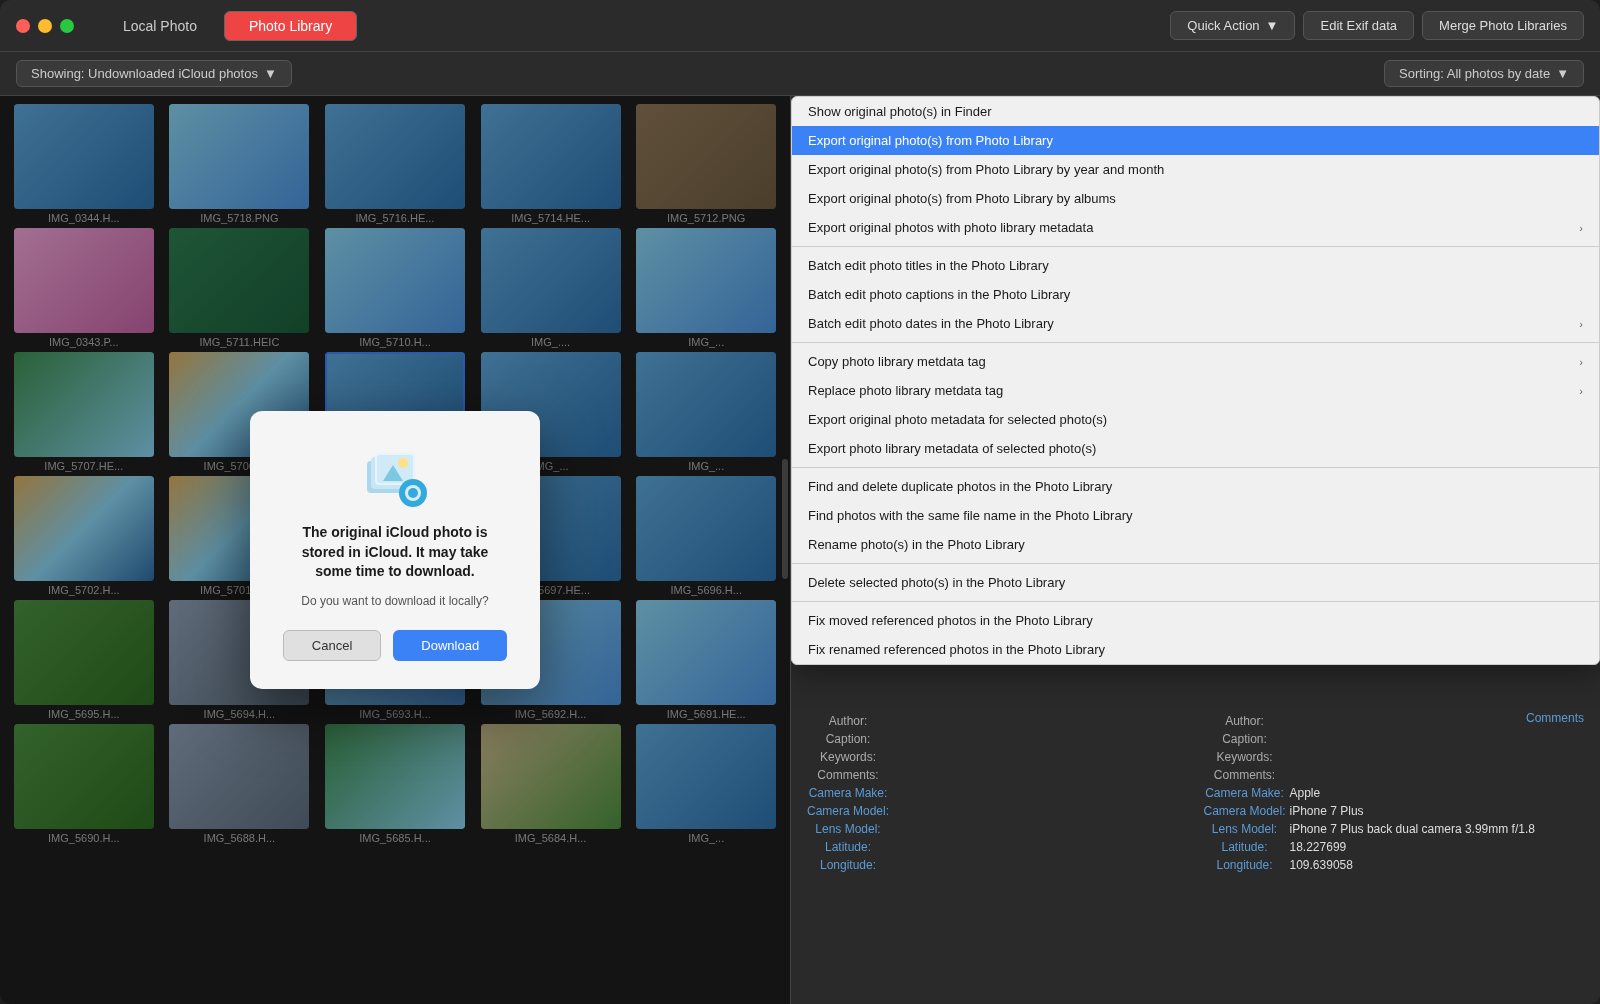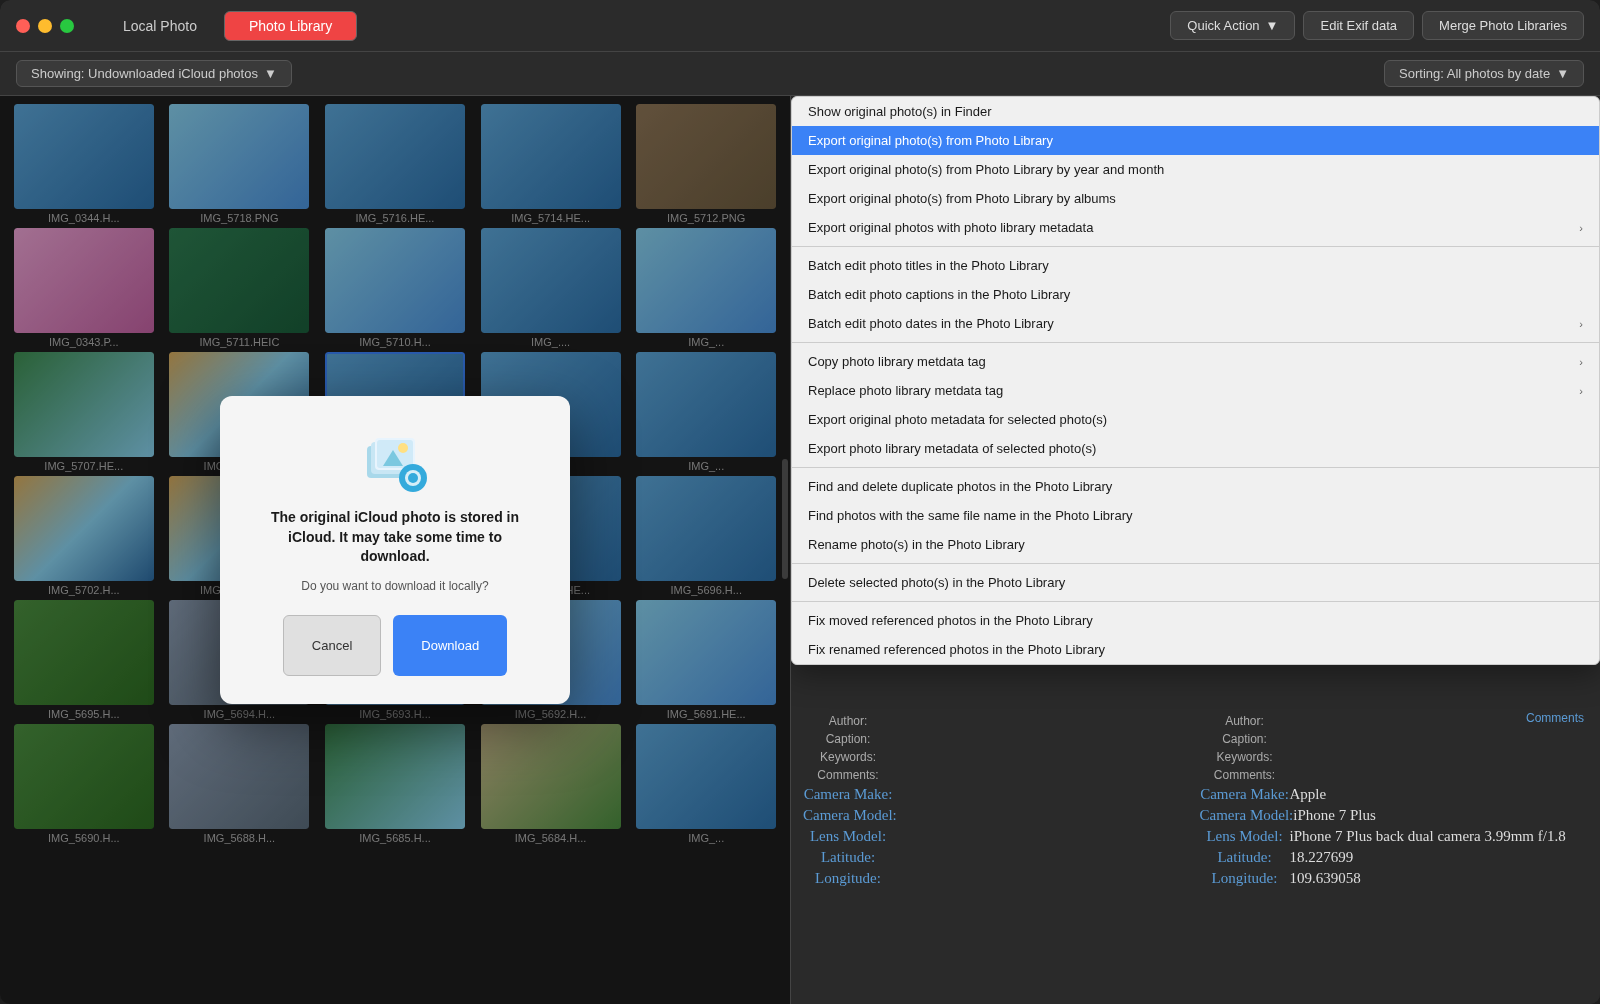--- a/index.html
+++ b/index.html
@@ -226,23 +226,22 @@
       display: flex;
       align-items: baseline;
       margin-bottom: 4px;
     }
     .meta-label {
       font-size: 12px;
       color: #aaa;
       min-width: 90px;
     }
     .meta-value {
-      font-size: 15px;
+      font-size: 12px;
       color: #ddd;
-      font-family: Liberation Serif, serif;
     }
     .meta-value.blue {
       color: #5b9bd5;
     }
 
     
     .dialog-overlay {
       position: absolute;
       top: 0;
       left: 0;
@@ -251,21 +250,21 @@
       display: flex;
       align-items: center;
       justify-content: center;
       z-index: 100;
       background: rgba(0,0,0,0.3);
     }
     .dialog {
       background: #f5f5f5;
       border-radius: 12px;
       padding: 32px 40px 28px;
-      width: 350px;
+      width: 290px;
       box-shadow: 0 20px 60px rgba(0,0,0,0.5);
       display: flex;
       flex-direction: column;
       align-items: center;
       text-align: center;
     }
     .dialog-icon {
       width: 64px;
       height: 64px;
       margin-bottom: 16px;
@@ -281,21 +280,21 @@
       font-size: 12px;
       color: #555;
       margin-bottom: 20px;
       line-height: 1.5;
     }
     .dialog-buttons {
       display: flex;
       gap: 12px;
     }
     .dialog-btn {
-      padding: 22px 28px;
+      padding: 7px 28px;
       border-radius: 6px;
       font-size: 13px;
       cursor: pointer;
       border: none;
     }
     .dialog-btn.cancel {
       background: #e0e0e0;
       color: #333;
       border: 1px solid #bbb;
     }

